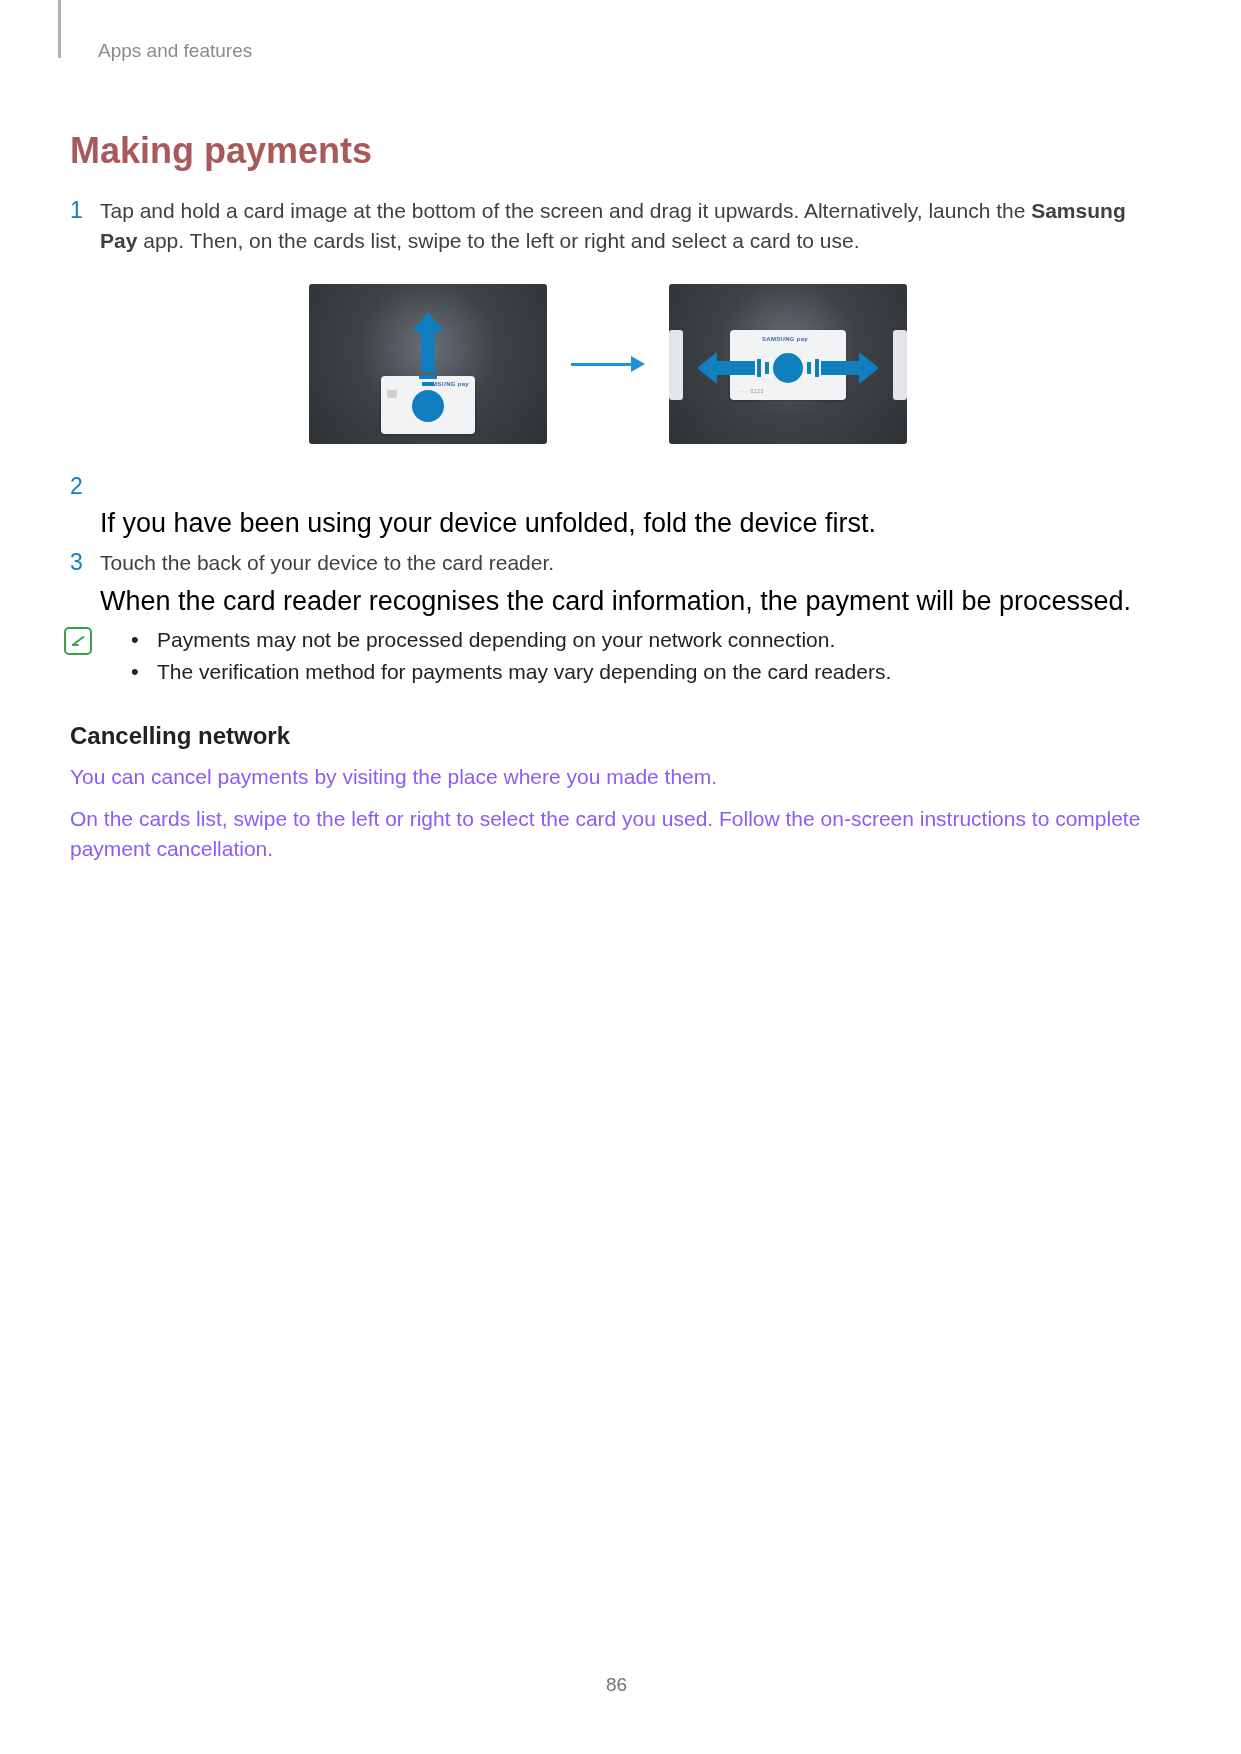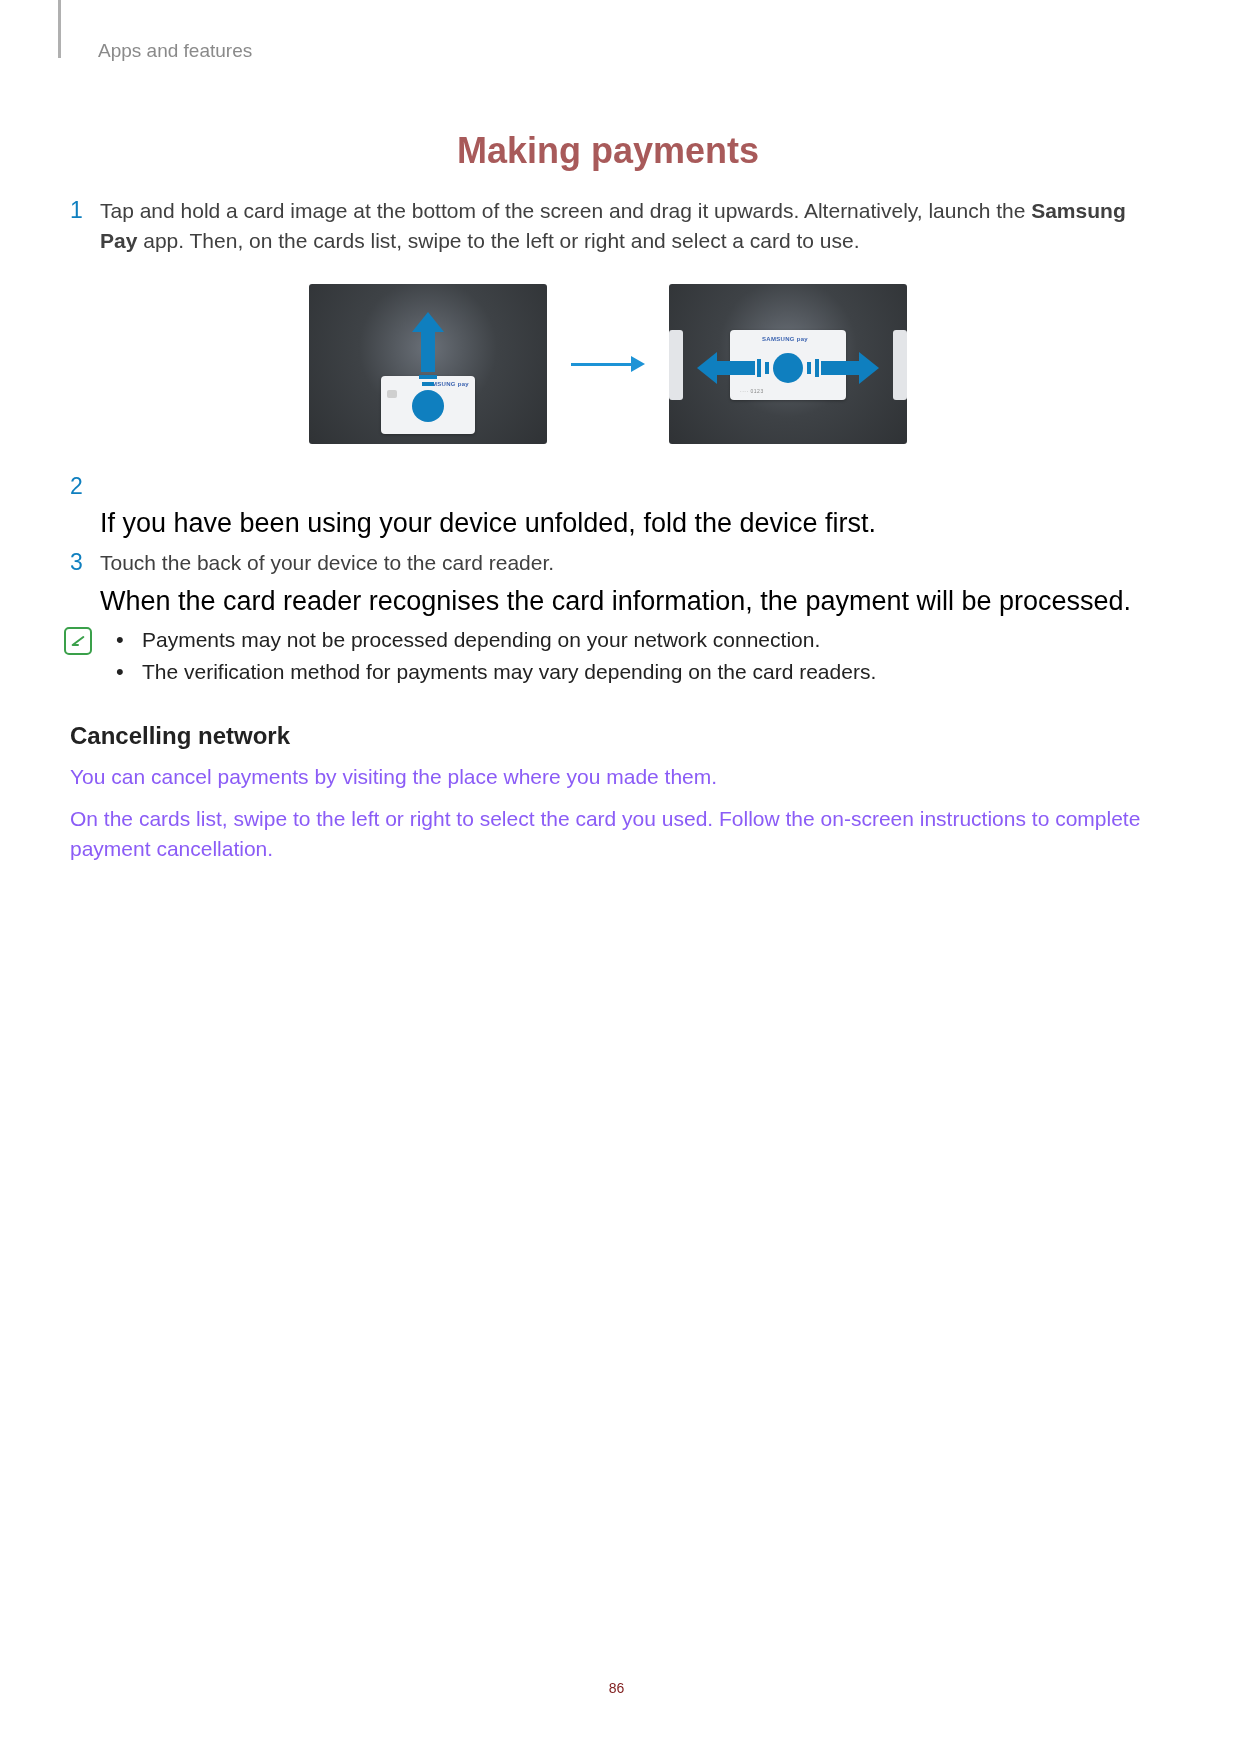--- a/index.html
+++ b/index.html
@@ -28,21 +28,20 @@
     font-size: 19px;
     color: #8a8a8a;
     margin-top: 6px;
     margin-left: 28px;
   }
   h1.section-title {
     font-size: 36px;
     font-weight: 700;
     color: #a85a5a;
     margin: 68px 0 24px 0;
-    text-align: center;
   }
   .step {
     display: flex;
     margin-bottom: 8px;
   }
   .step-num {
     width: 30px;
     font-size: 23px;
     color: #0f7fbf;
     font-weight: 400;
@@ -188,20 +187,21 @@
   .between-arrow .head {
     width: 0; height: 0;
     border-top: 8px solid transparent;
     border-bottom: 8px solid transparent;
     border-left: 14px solid #1d93d6;
   }
   .note-block {
     display: flex;
     margin-top: 8px;
     margin-left: -6px;
+    gap: 15px;
   }
   .note-icon {
     width: 24px; height: 24px;
     border: 2px solid #3aa04a;
     border-radius: 5px;
     flex-shrink: 0;
     margin-top: 3px;
     display: flex;
     align-items: center;
     justify-content: center;
@@ -237,22 +237,22 @@
     font-size: 21px;
     line-height: 30px;
     margin: 0 0 12px 0;
     color: #8b5cf6;
   }
   .page-number {
     position: absolute;
     left: 0; right: 8px;
     bottom: 58px;
     text-align: center;
-    font-size: 14px;
-    color: #7f1d1d;
+    font-size: 19px;
+    color: #737373;
   }
 </style>
 </head>
 <body>
 
 <div class="page">
   <div class="side-rule"></div>
   <div class="breadcrumb">Apps and features</div>
 
   <div class="h1wrap">

